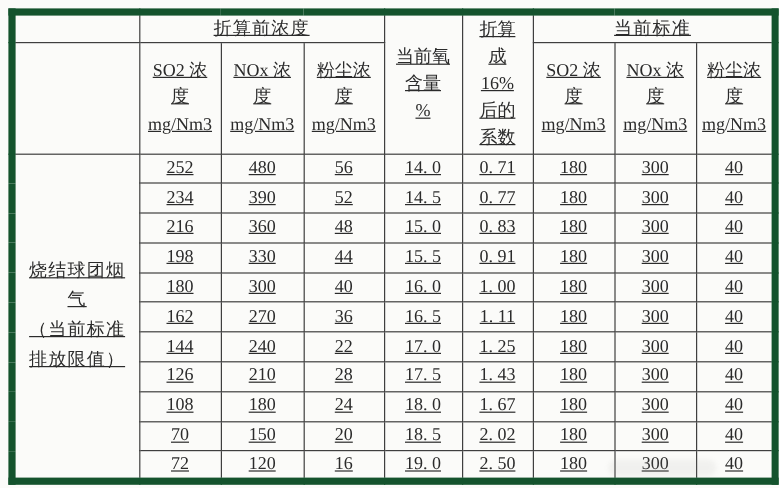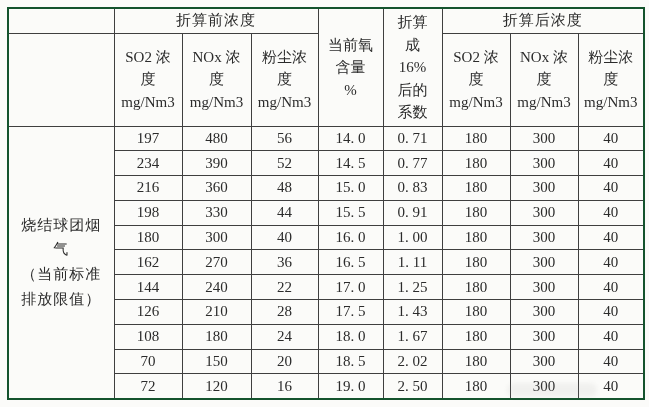--- a/index.html
+++ b/index.html
@@ -15,21 +15,22 @@
     position: relative;
     overflow: hidden;
   }
   table.conv {
     border-collapse: collapse;
     table-layout: fixed;
     position: absolute;
     left: 7px;
     top: 7px;
     width: 636px;
-    border: 2px solid #14532d;
+    border: 6px solid #14532d;
+    text-decoration: underline;
   }
   table.conv td {
     border: 1px solid #3f3f3f;
     padding: 0 3px;
     text-align: center;
     vertical-align: middle;
     overflow: hidden;
     font-size: 15px;
   }
   tr.group-row { height: 25px; }
@@ -93,21 +94,21 @@
     <td></td>
     <td class="group-hdr" colspan="3">折算前浓度</td>
     <td class="mid-hdr pre-line" rowspan="2">当前氧
 含量
 %</td>
     <td class="mid-hdr pre-line" rowspan="2">折算
 成
 16%
 后的
 系数</td>
-    <td class="group-hdr" colspan="3">折算后浓度</td>
+    <td class="group-hdr" colspan="3">当前标准</td>
   </tr>
 
   <tr class="sub-row">
     <td></td>
     <td class="sub-hdr pre-line">SO2 浓
 度
 mg/Nm3</td>
     <td class="sub-hdr pre-line">NOx 浓
 度
 mg/Nm3</td>
@@ -123,21 +124,21 @@
     <td class="sub-hdr pre-line">粉尘浓
 度
 mg/Nm3</td>
   </tr>
 
   <tr class="data-row">
     <td class="row-label pre-line" rowspan="11">烧结球团烟
 气
 （当前标准
 排放限值）</td>
-    <td class="num">197</td>
+    <td class="num">252</td>
     <td class="num">480</td>
     <td class="num">56</td>
     <td class="num">14. 0</td>
     <td class="num">0. 71</td>
     <td class="num">180</td>
     <td class="num">300</td>
     <td class="num">40</td>
   </tr>
   <tr class="data-row">
     <td class="num">234</td>

